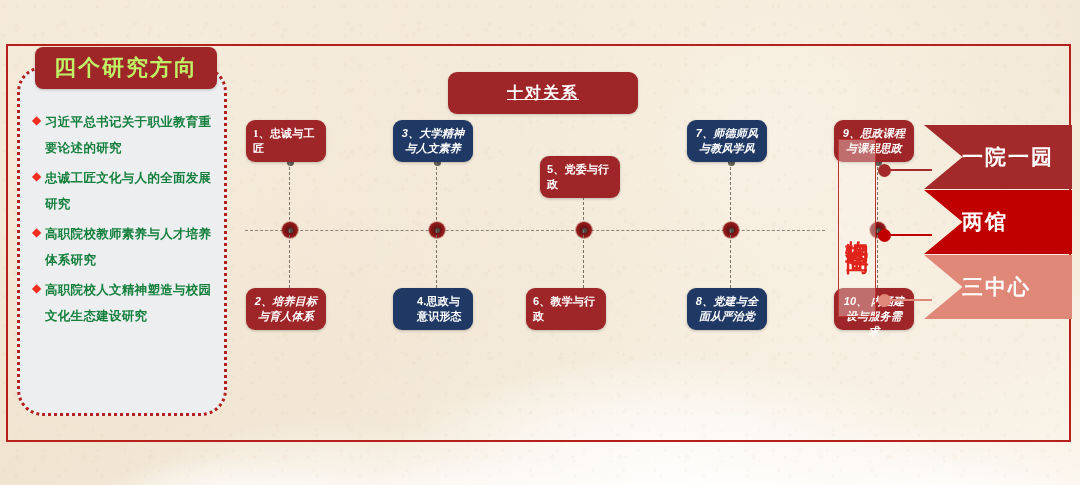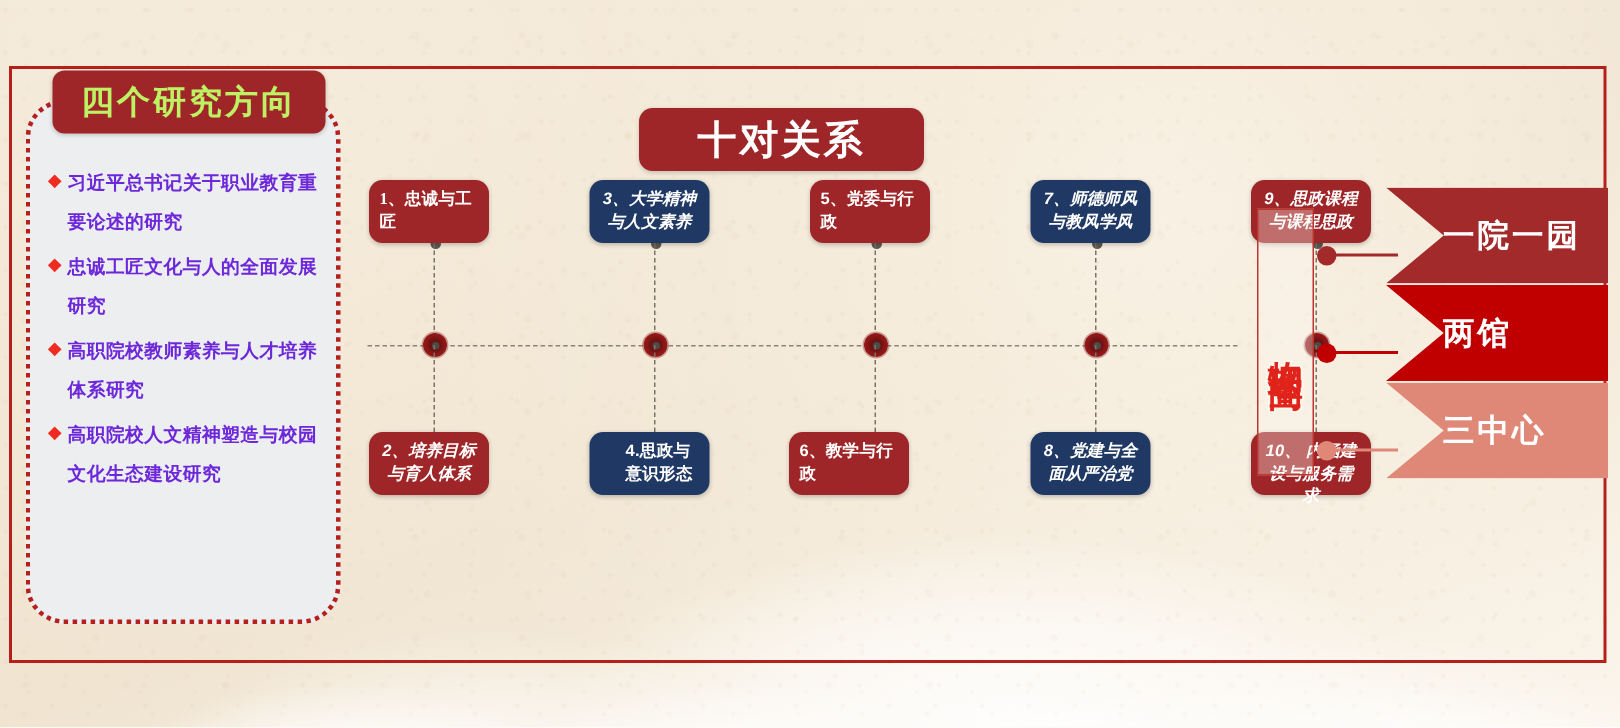--- a/index.html
+++ b/index.html
@@ -98,44 +98,45 @@
   }
   .left-bullet {
     color: #f02b20;
     font-size: 12px;
     line-height: 22px;
     width: 17px;
     flex: 0 0 17px;
     text-align: center;
   }
   .left-text {
-    color: #6d28d9;
+    color: #15803d;
     font-size: 12.5px;
     font-weight: bold;
     line-height: 26px;
     letter-spacing: .3px;
   }
 
   
   #center-title {
     position: absolute;
-    left: 426px;
+    left: 448px;
     top: 72px;
     width: 190px;
     height: 42px;
     background: #9f2628;
     border-radius: 9px;
     color: #fff;
-    font-size: 26px;
+    font-size: 16px;
     font-weight: bold;
     letter-spacing: 2px;
     display: flex;
     align-items: center;
     justify-content: center;
     box-shadow: 0 1px 3px rgba(0,0,0,.18);
+    text-decoration: underline;
   }
 
   
   #timeline {
     position: absolute;
     left: 245px;
     top: 120px;
     width: 580px;
     height: 215px;
   }
@@ -353,21 +354,21 @@
           <div class="hub"></div>
           <div class="vline down"></div>
           <div class="tip down"></div>
         </div>
       </div>
     <div id="cards">
         <div class="card red top c-left" style="left: 1px; font-family: Liberation Serif, serif;">1、忠诚与工匠</div>
         <div class="card red bottom c-center" style="left: 1px;">2、培养目标与育人体系</div>
         <div class="card navy top c-center" style="left: 148px;">3、大学精神与人文素养</div>
         <div class="card navy bottom c-left" style="left: 148px; padding-left: 24px;">4.思政与意识形态</div>
-        <div class="card red top c-left" style="left: 295px;">5、党委与行政</div>
+        <div class="card red top c-left" style="left: 295px; margin-top: 36px;">5、党委与行政</div>
         <div class="card red bottom c-left" style="left: 281px;">6、教学与行政</div>
         <div class="card navy top c-center" style="left: 442px;">7、师德师风与教风学风</div>
         <div class="card navy bottom c-center" style="left: 442px;">8、党建与全面从严治党</div>
         <div class="card red top c-center" style="left: 589px;">9、思政课程与课程思政</div>
         <div class="card red bottom c-center" style="left: 589px;">10、 内涵建设与服务需求</div>
       </div>
   </div>
 
   <div id="phys-box">
     <div id="phys-text">物理空间</div>

